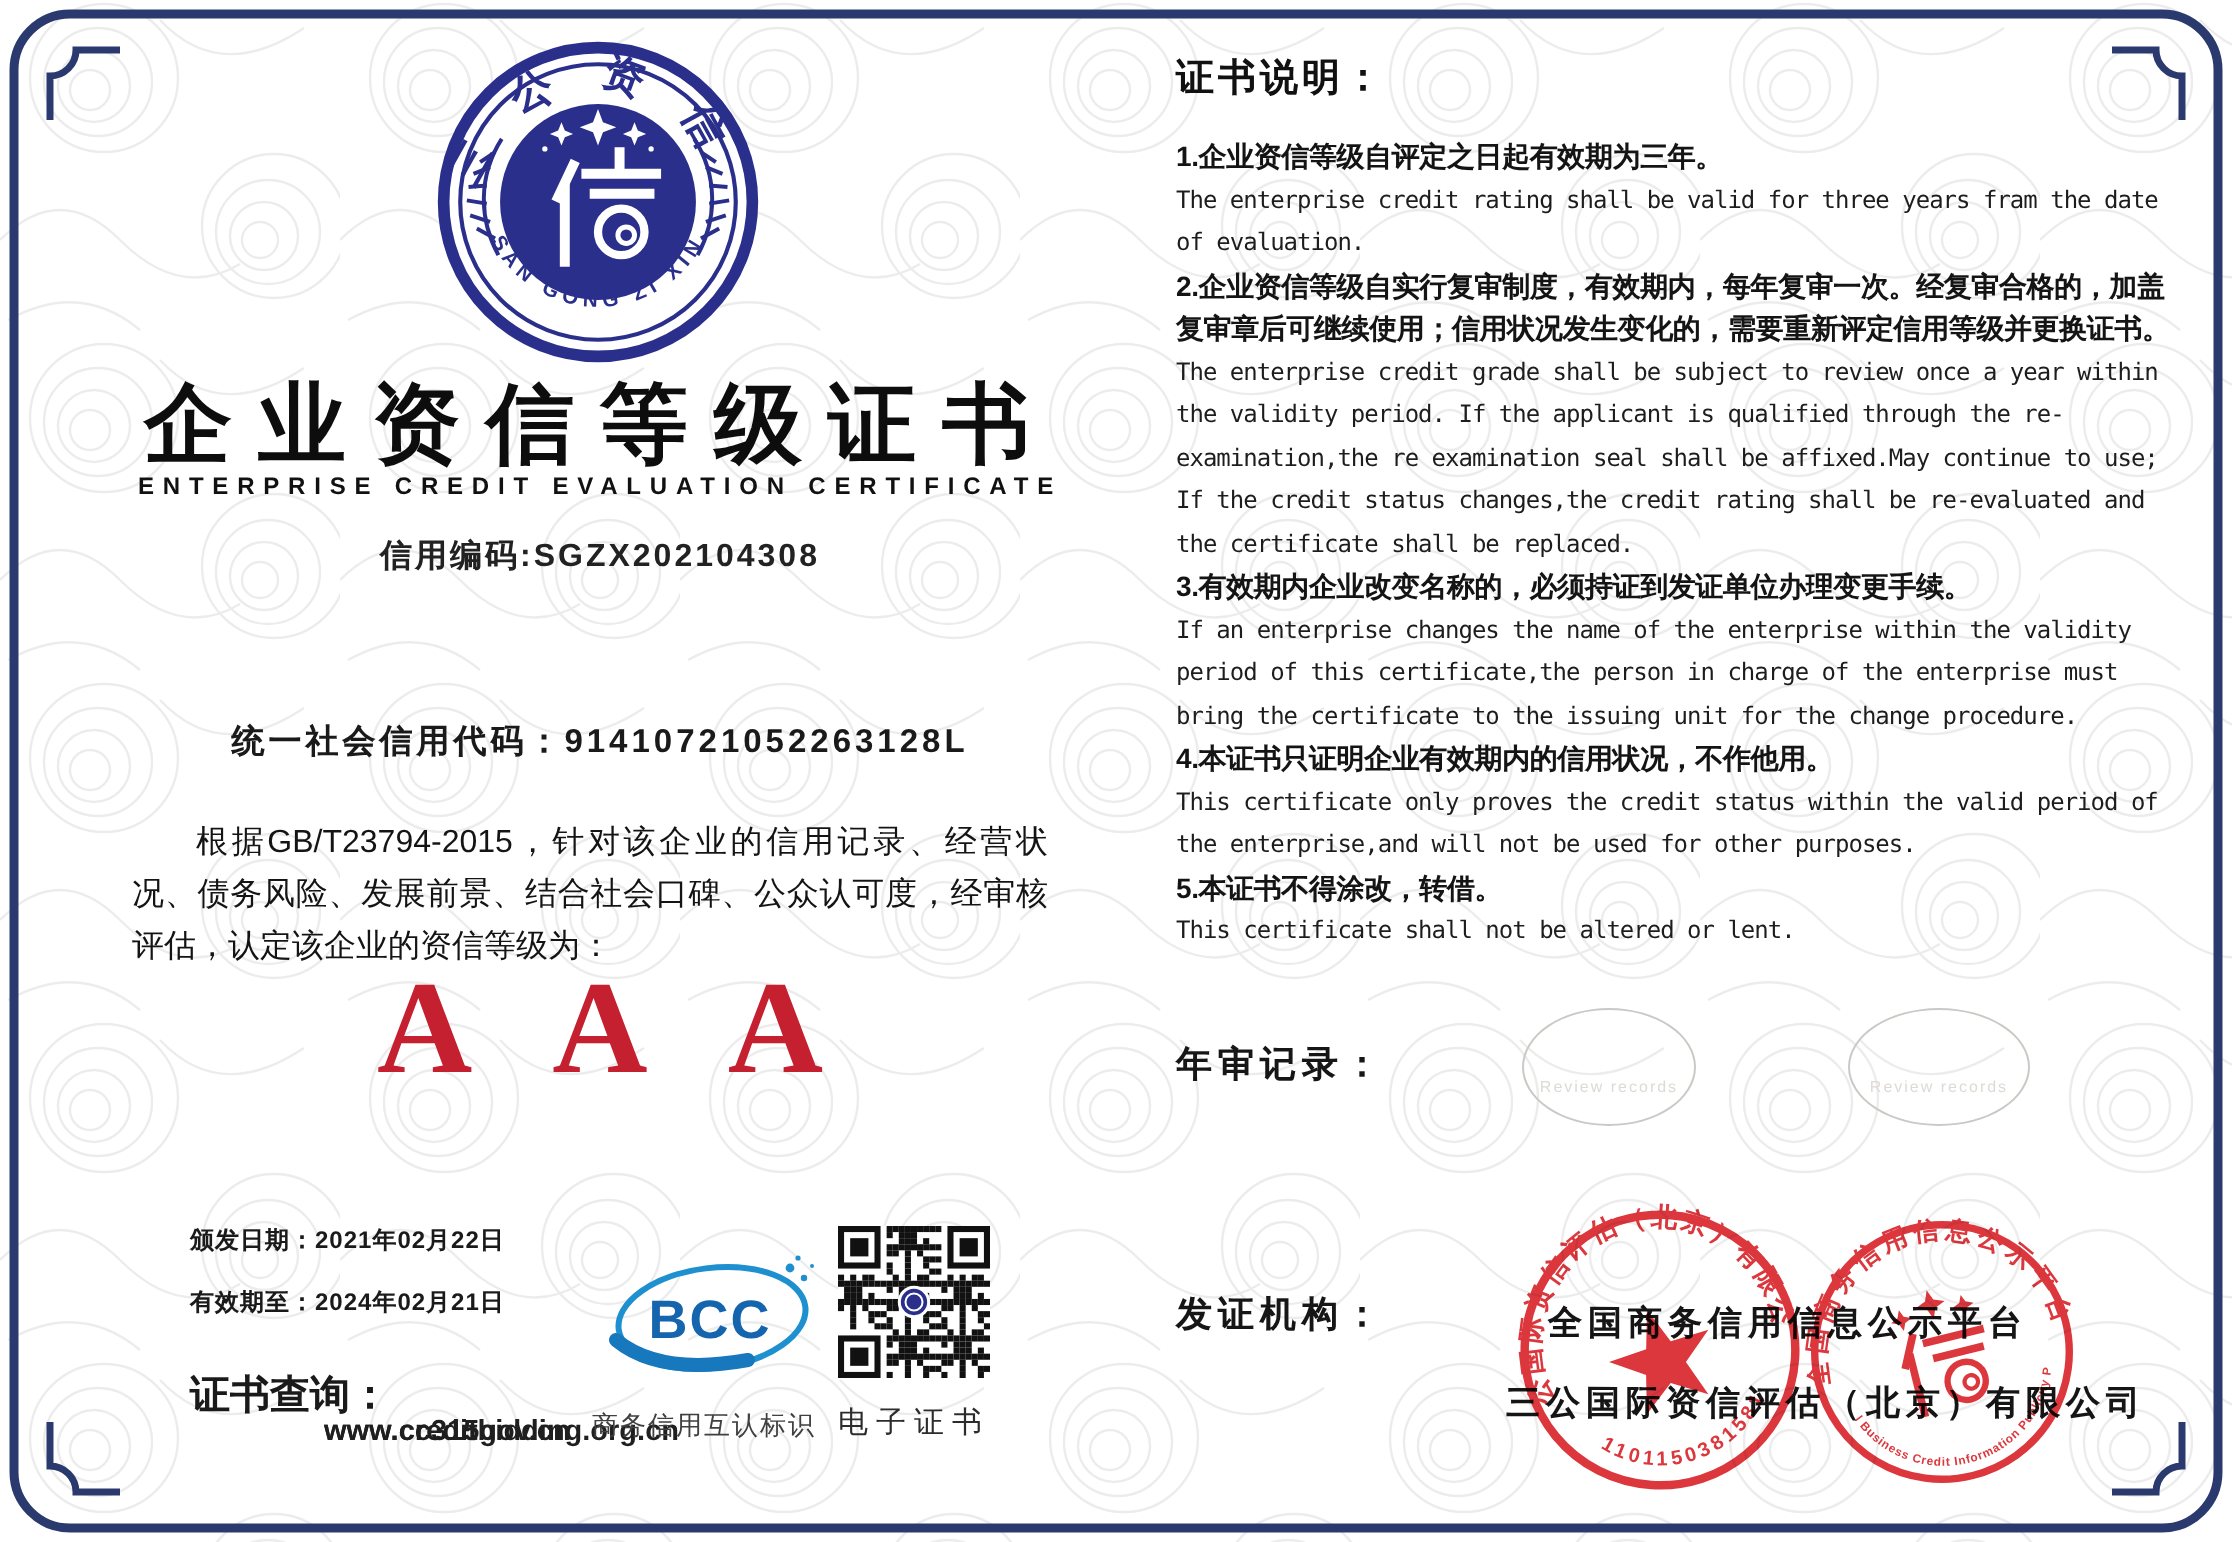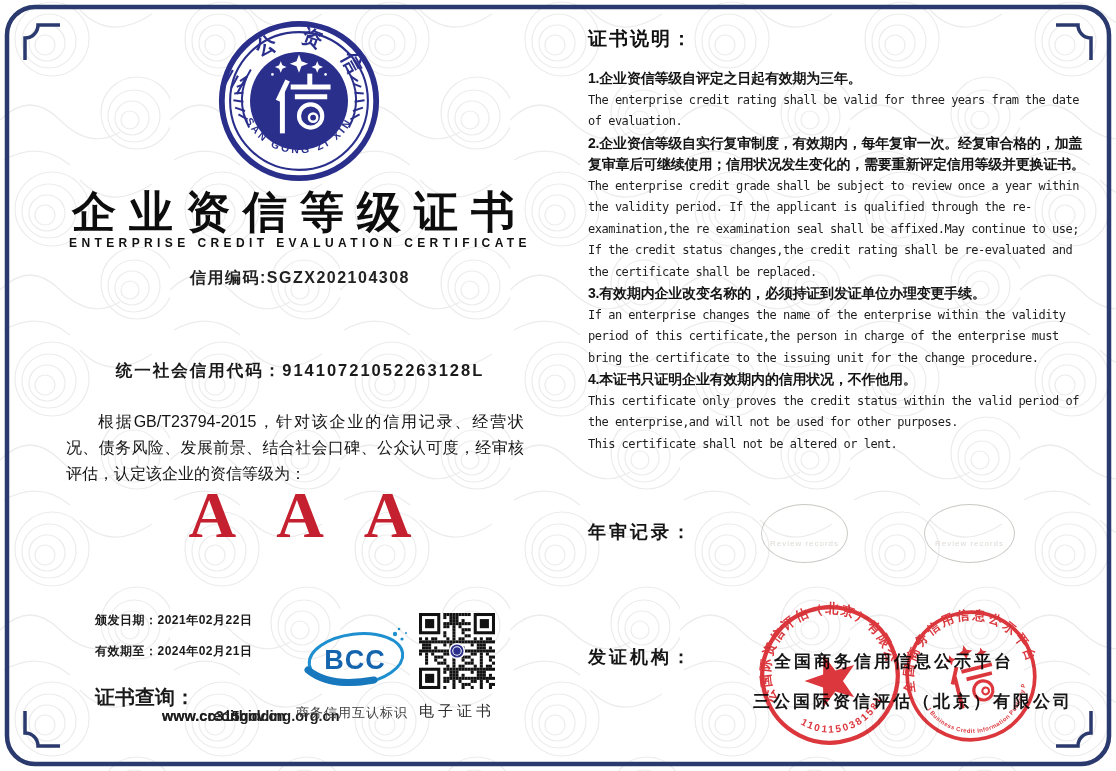--- a/index.html
+++ b/index.html
@@ -450,20 +450,21 @@
         <div class="note-zh">3.有效期内企业改变名称的，必须持证到发证单位办理变更手续。</div>
         <div class="note-en">If an enterprise changes the name of the enterprise within the validity period of this certificate,the person in charge of the enterprise must bring the certificate to the issuing unit for the change procedure.</div>
       </div>
 
       <div class="note-item">
         <div class="note-zh">4.本证书只证明企业有效期内的信用状况，不作他用。</div>
         <div class="note-en">This certificate only proves the credit status within the valid period of the enterprise,and will not be used for other purposes.</div>
       </div>
 
       <div class="note-item">
+        <div class="note-zh">5.本证书不得涂改，转借。</div>
         <div class="note-en">This certificate shall not be altered or lent.</div>
       </div>
     </div>
 
   <div class="abs annual-label">年审记录：</div>
   <div class="abs stamp-ellipse e1">
       <span>Review records</span>
     </div>
   <div class="abs stamp-ellipse e2">
       <span>Review records</span>

